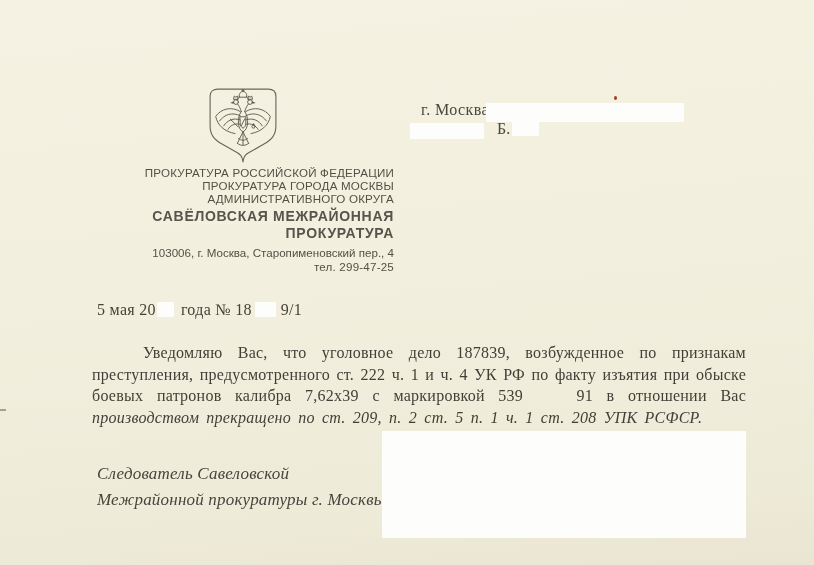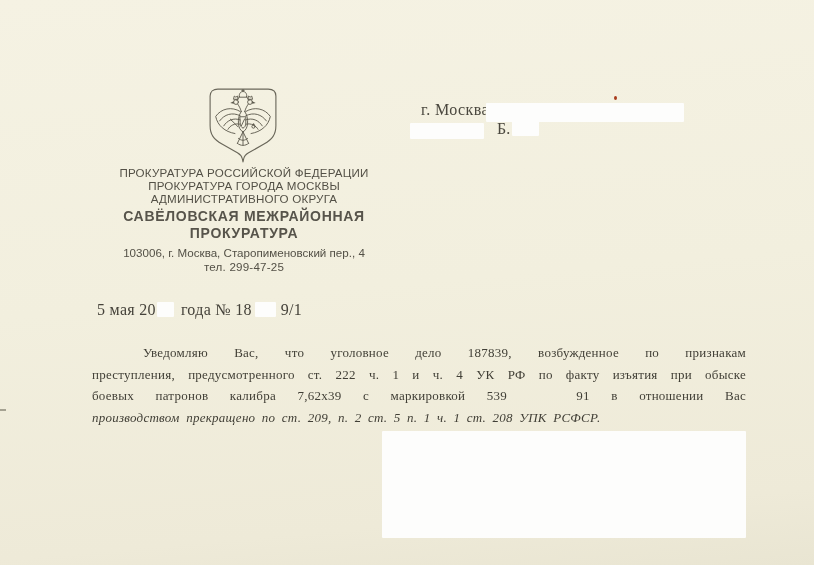--- a/index.html
+++ b/index.html
@@ -3,21 +3,21 @@
 <meta charset="utf-8">
 <style>
   html,body{margin:0;padding:0;}
   .page{
     position:relative;width:814px;height:565px;overflow:hidden;
     background:linear-gradient(175deg,#f5f2e3 0%,#f2efde 50%,#eeead8 88%,#e9e5d2 100%);
     font-family:"Liberation Serif",serif;color:#454239;
   }
   .emblem{position:absolute;left:208px;top:87px;width:70px;height:77px;}
   .letterhead{
-    position:absolute;left:94px;top:166px;width:300px;text-align:center;
+    position:absolute;left:94px;top:166px;width:300px;text-align:right;
     font-family:"Liberation Sans",sans-serif;color:#535046;
   }
   .lh-line{font-size:11.6px;line-height:13px;letter-spacing:0.2px;}
   .lh-org{font-size:14px;line-height:17px;font-weight:bold;letter-spacing:0.7px;color:#57544b;}
   .lh-org.first{margin-top:3px;}
   .lh-addr{font-size:11.6px;line-height:13.5px;margin-top:4px;}
   .recipient-city{position:absolute;left:421px;top:101px;font-size:16px;color:#4a473e;letter-spacing:0.4px;}
   .recipient-initial{position:absolute;left:497px;top:120px;font-size:16px;color:#4a473e;}
   .redact{position:absolute;background:#fdfdfc;border-radius:1px;}
   .red-addr{left:486px;top:103px;width:198px;height:19px;}
@@ -25,21 +25,21 @@
   .red-l2b{left:512px;top:117px;width:27px;height:19px;}
   .red-sig{left:382px;top:431px;width:364px;height:107px;}
   .speck{position:absolute;left:614px;top:96px;width:3px;height:4px;background:#a83c1c;border-radius:50%;}
   .edge-mark{position:absolute;left:0;top:409px;width:6px;height:2px;background:#a5a292;}
   .refline{position:absolute;left:97px;top:301px;font-size:16px;color:#45423a;letter-spacing:0.3px;}
   .redact-inline{display:inline-block;background:#fdfdfc;height:15px;vertical-align:-2px;border-radius:1px;}
   .ri-year{width:17px;margin:0 7px 0 1px;}
   .ri-num{width:21px;margin:0 5px 0 3px;}
   .body-text{
     position:absolute;left:92px;top:342px;width:654px;
-    font-size:13px;line-height:21.6px;color:#413f36;letter-spacing:0.25px;
+    font-size:16px;line-height:21.6px;color:#413f36;letter-spacing:0.25px;
   }
   .just{text-align:justify;text-align-last:justify;}
   .indent{text-indent:51px;}
   .b-last{word-spacing:3px;font-style:italic;}
   .gap-spacer{display:inline-block;width:26px;}
   .signature{
     position:absolute;left:97px;top:461px;font-style:italic;
     font-size:17px;line-height:25.5px;color:#46443c;letter-spacing:0.2px;
   }
   .eagle{stroke:#5a574b;stroke-width:1.3;fill:none;stroke-linecap:round;stroke-linejoin:round;}
@@ -106,17 +106,21 @@
 
   <div class="refline"><span>5 мая 20</span><span class="redact-inline ri-year"></span><span>года № 18</span><span class="redact-inline ri-num"></span><span>9/1</span></div>
 
   <div class="body-text">
     <div class="just indent">Уведомляю Вас, что уголовное дело 187839, возбужденное по признакам</div>
     <div class="just">преступления, предусмотренного ст. 222 ч. 1 и ч. 4 УК РФ по факту изъятия при обыске</div>
     <div class="just"><span>боевых патронов калибра 7,62х39 с маркировкой 539</span> <span class="gap-spacer"></span> <span>91 в отношении Вас</span></div>
     <div class="b-last">производством прекращено по ст. 209, п. 2 ст. 5 п. 1 ч. 1 ст. 208 УПК РСФСР.</div>
   </div>
 
+  <div class="signature">
+    <div>Следователь Савеловской</div>
+    <div>Межрайонной прокуратуры г. Москвы</div>
+  </div>
 
   <div class="redact red-sig"></div>
   <div class="edge-mark"></div>
 
 </div>
 
 </body></html>

